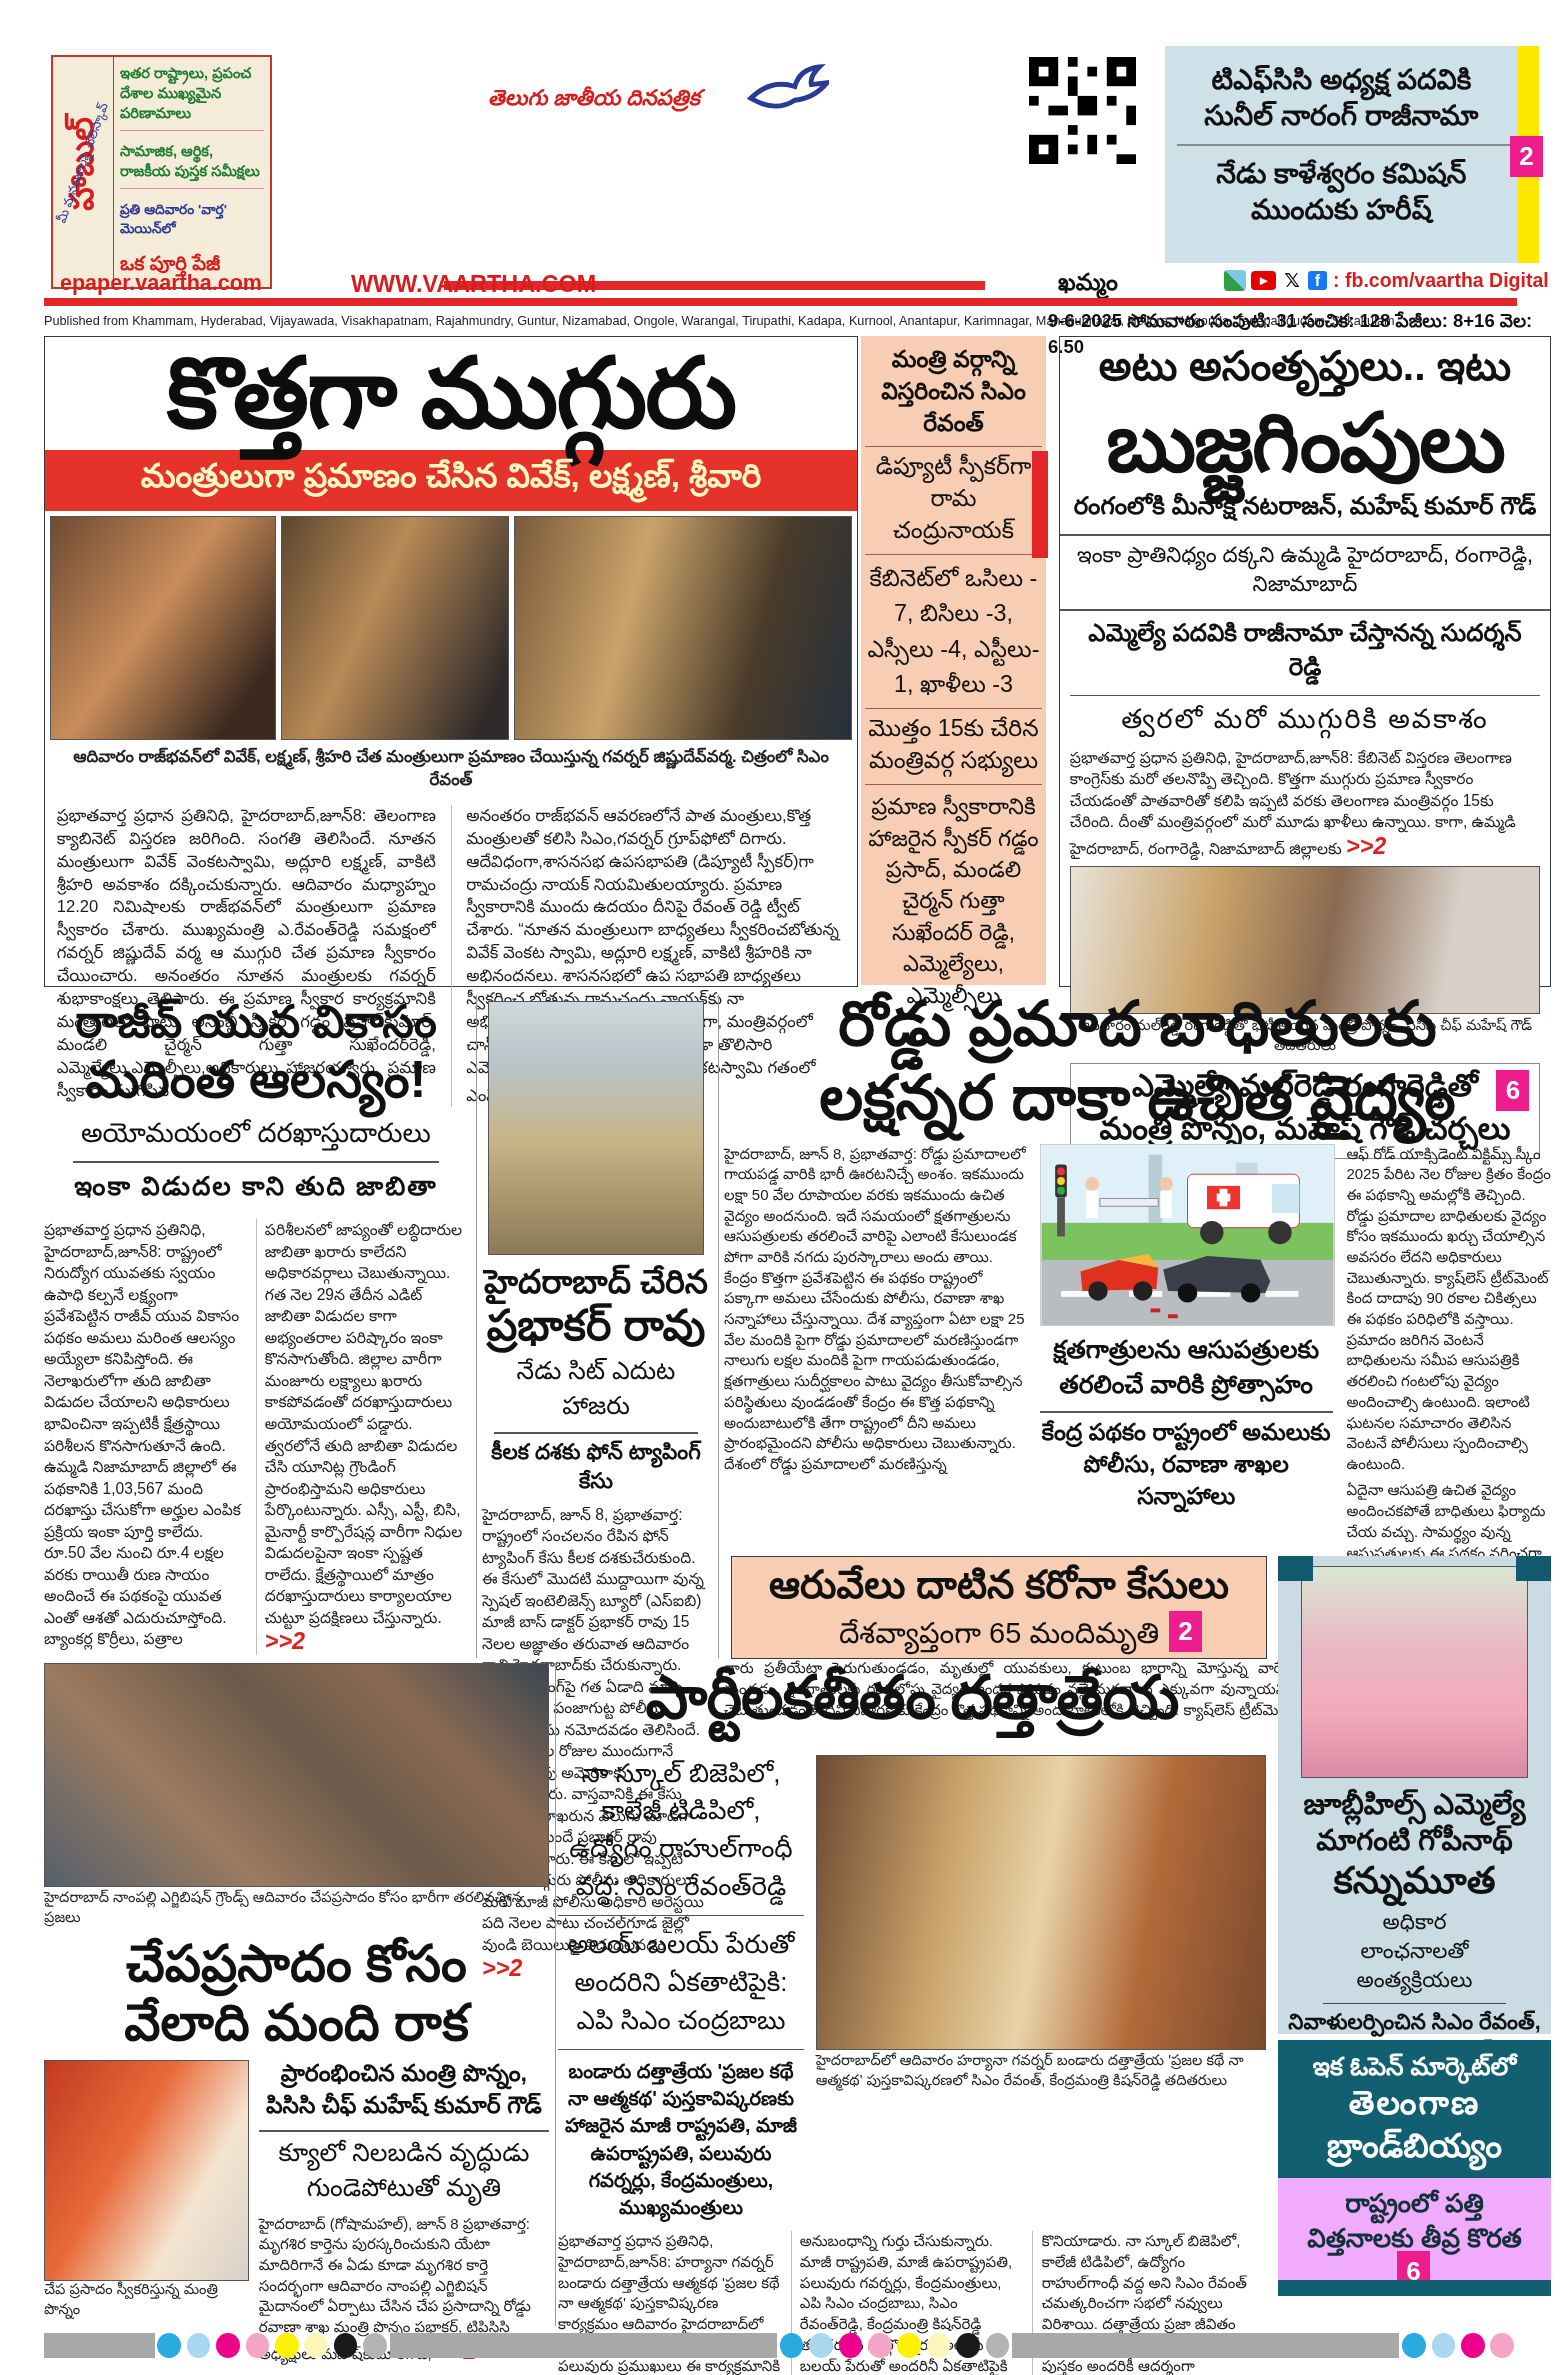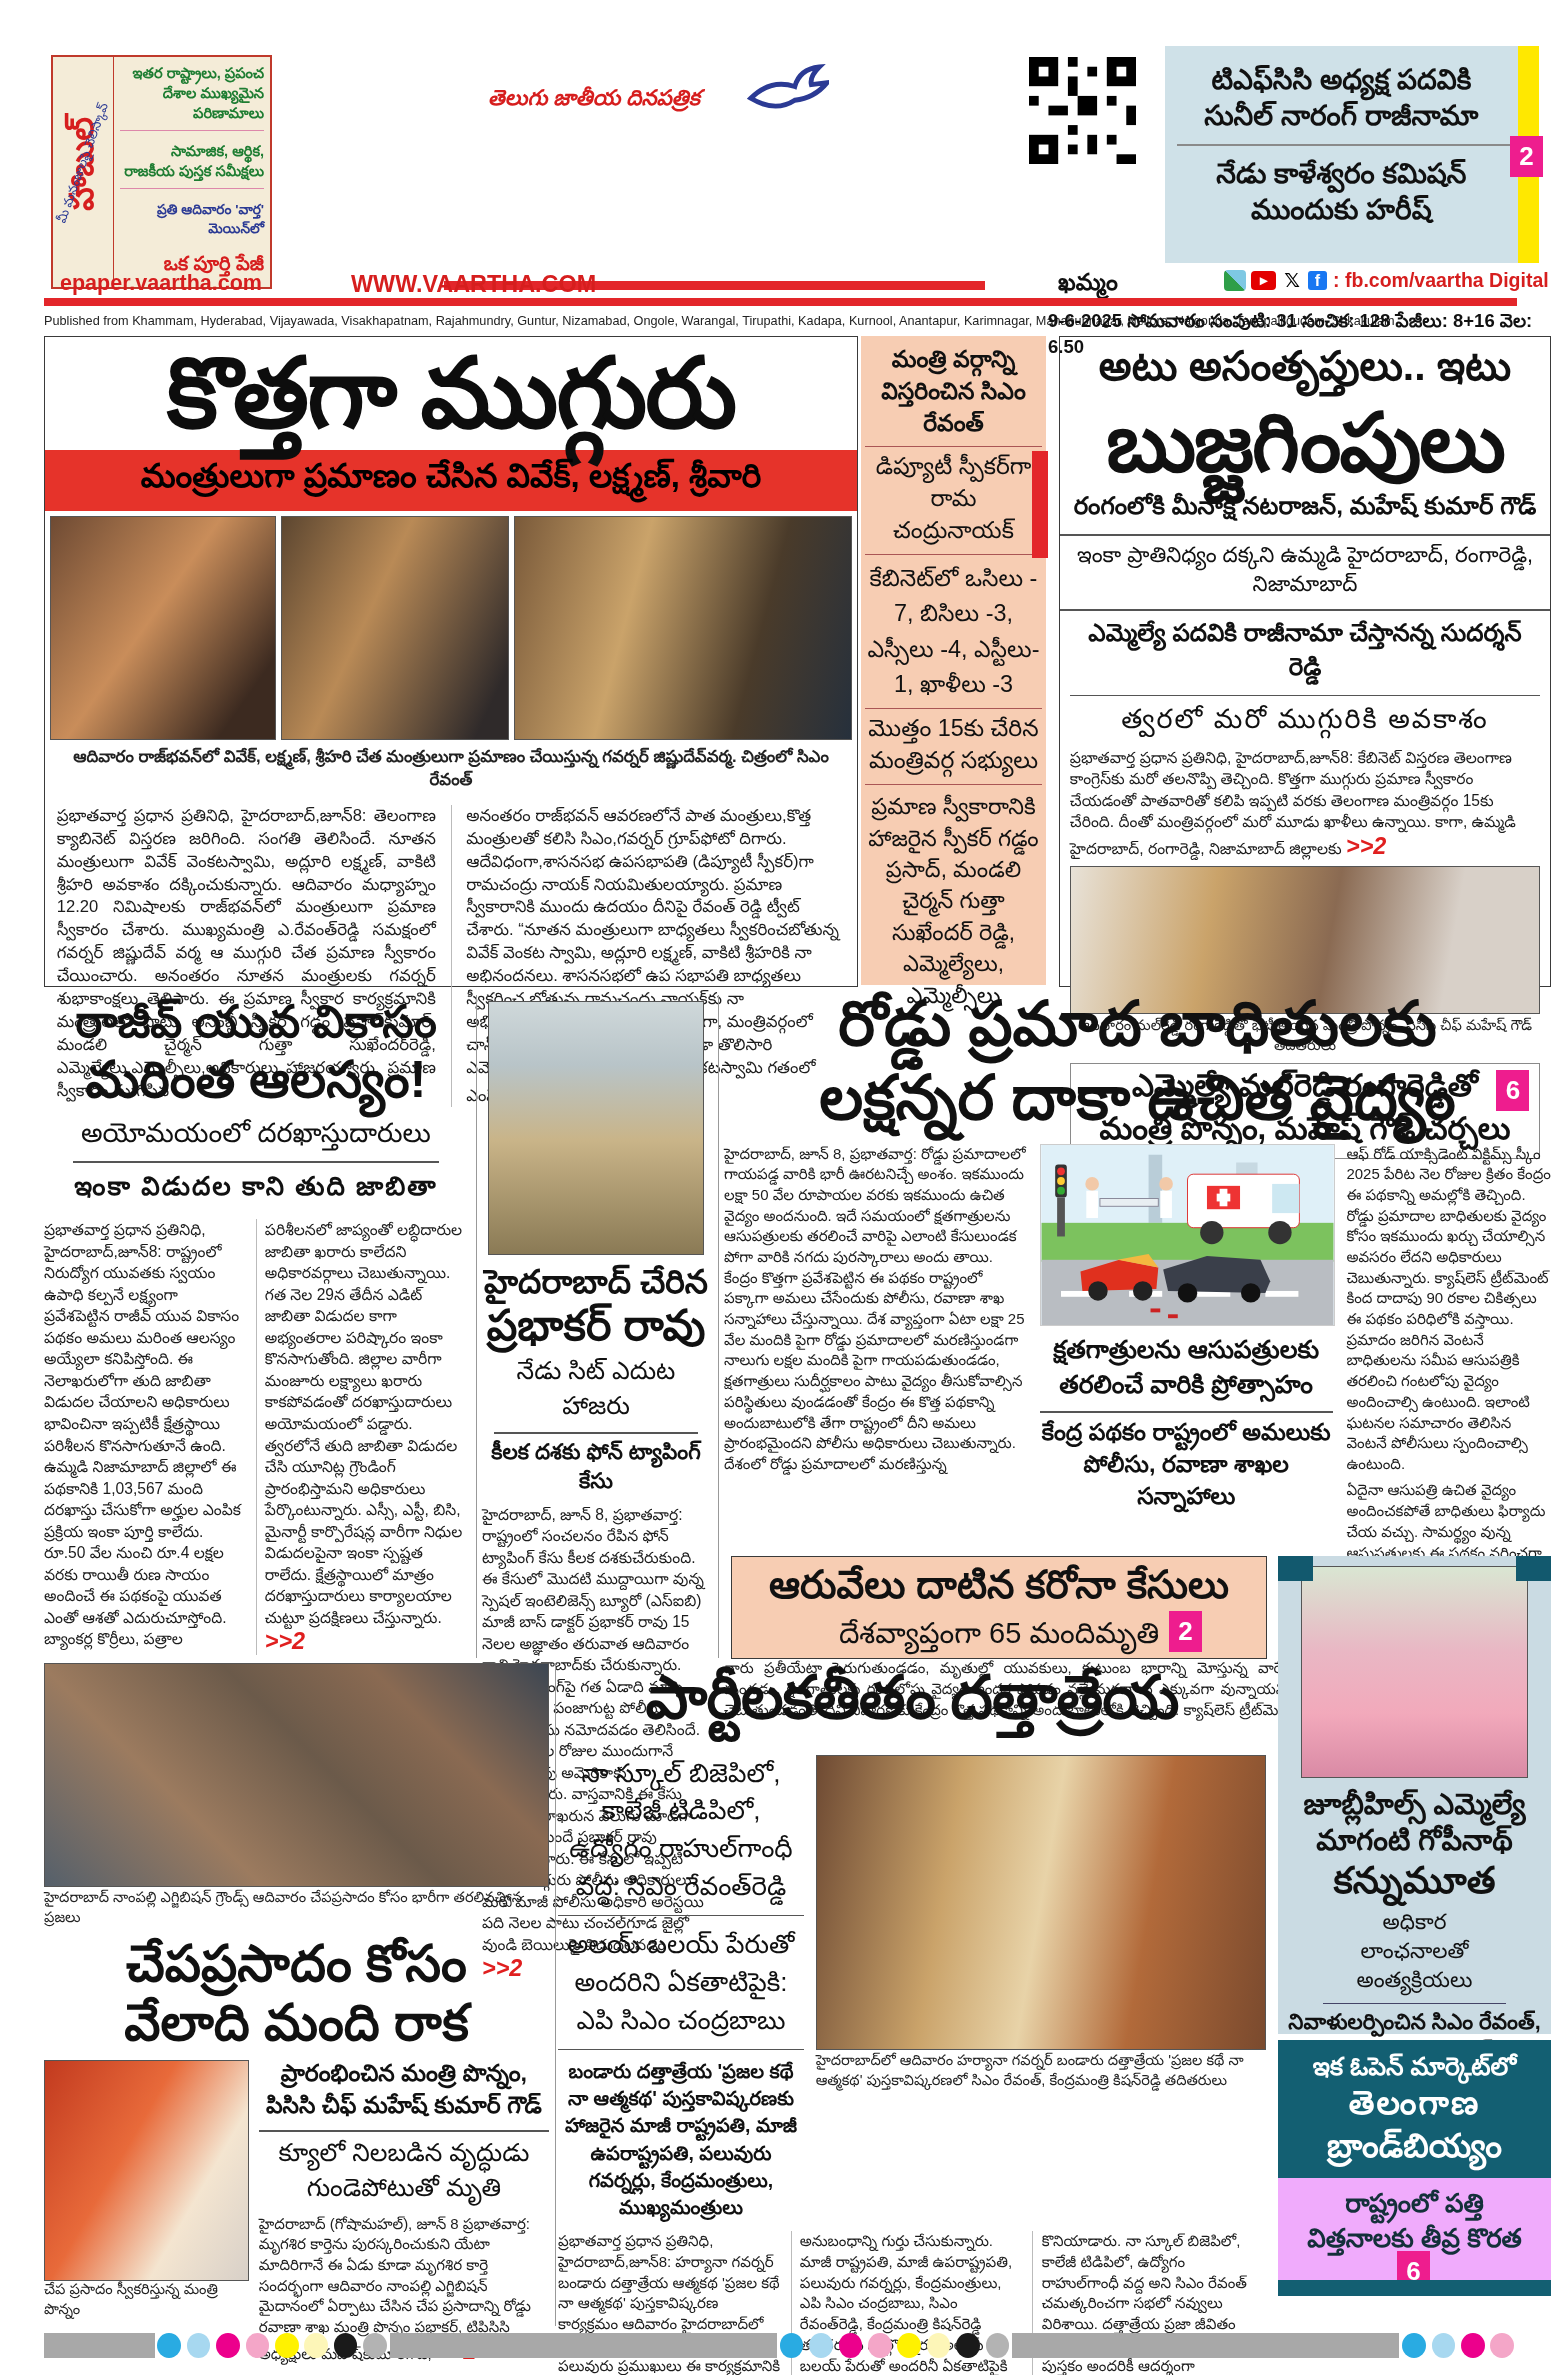--- a/index.html
+++ b/index.html
@@ -31,21 +31,21 @@
 </head>
 <body>
 
 <div class="abs" style="left:0;top:0;width:1560px;height:332px;">
 
   <div class="abs" style="left:51px;top:55px;width:217px;height:230px;border:2px solid #c0392b;background:#f4ecd8;display:flex;">
     <div style="width:60px;border-right:1px solid #c0392b;position:relative;overflow:hidden;">
       <div class="abs bold red" style="left:-60px;top:84px;width:185px;transform:rotate(-90deg);font-size:33px;text-align:center;">హాబుల్</div>
       <div class="abs navy" style="left:-47px;top:98px;width:156px;transform:rotate(-70deg);font-size:12.7px;text-align:center;">మీ మనంజులపై చెలిస్కావ్</div>
     </div>
-    <div style="flex:1;padding:7.8px 5.9px;display:flex;flex-direction:column;justify-content:space-between;text-align:right;">
+    <div style="flex:1;padding:7.8px 5.9px;display:flex;flex-direction:column;justify-content:space-between;text-align:left;">
       <div class="green bold" style="font-size:14.6px;border-bottom:1px solid #d8a;padding-bottom:4.9px;">ఇతర రాష్ట్రాలు, ప్రపంచ దేశాల ముఖ్యమైన పరిణామాలు</div>
       <div class="green bold" style="font-size:14.6px;border-bottom:1px solid #d8a;padding-bottom:4.9px;">సామాజిక, ఆర్థిక, రాజకీయ పుస్తక సమీక్షలు</div>
       <div class="navy bold" style="font-size:13.7px;">ప్రతి ఆదివారం 'వార్త' మెయిన్‌లో</div>
       <div class="red bold" style="font-size:19.5px;">ఒక పూర్తి పేజీ</div>
     </div>
   </div>
 
   <div class="abs red bold" style="left:488px;top:86px;width:224px;font-size:21.5px;font-style:italic;">తెలుగు జాతీయ దినపత్రిక</div>
   <svg class="abs" style="left:741px;top:59px;" width="88" height="59" viewBox="0 0 90 60">
     <path d="M10 40 Q30 20 55 28 Q60 10 80 8 Q70 18 72 26 L88 24 Q75 40 55 42 Q35 55 10 40 Z" fill="none" stroke="#2b3a94" stroke-width="5"></path>
@@ -97,21 +97,21 @@
     <span class="red bold" style="font-size:19.5px;">: fb.com/vaartha Digital</span>
   </div>
 
   <div class="abs" style="left:44px;top:298px;width:1473px;height:7.8px;background:#e3262a;"></div>
   <div class="abs" style="left:44px;top:314px;font-size:12.7px;color:#222;">Published from Khammam, Hyderabad, Vijayawada, Visakhapatnam, Rajahmundry, Guntur, Nizamabad, Ongole, Warangal, Tirupathi, Kadapa, Kurnool, Anantapur, Karimnagar, Mahabubnagar, Nellore, Nalgonda, Tadepalligudem, Srikakulam</div>
   <div class="abs bold" style="left:1048px;top:310px;font-size:18.5px;">9-6-2025 సోమవారం సంపుటి: 31 సంచిక: 128 పేజీలు: 8+16 వెల: 6.50</div>
 </div>
 
 <div class="abs bx" style="left:44px;top:336px;width:812px;height:649px;">
   <div class="bold tc" style="font-size:98px;line-height:1.15;letter-spacing:-2px;color:#0d0d0d;">కొత్తగా ముగ్గురు</div>
-  <div class="tc" style="background:#e6332a;color:#000000;font-weight:bold;font-size:33px;padding:7.8px 0;">
+  <div class="tc" style="background:#e6332a;color:#fef9c3;font-weight:bold;font-size:33px;padding:7.8px 0;">
     <span>మంత్రులుగా ప్రమాణం చేసిన వివేక్, లక్ష్మణ్, శ్రీవారి</span>
   </div>
   <div style="display:flex;gap:4.9px;padding:4.9px;">
     <div class="photo" style="width:224px;height:222px;background:linear-gradient(125deg,#6e4a33,#c98d5a 45%,#3c2a20 85%);"></div>
     <div class="photo" style="width:226px;height:222px;background:linear-gradient(115deg,#5c4630,#b98a56 40%,#2f2a2a 90%);"></div>
     <div class="photo" style="flex:1;height:222px;background:linear-gradient(105deg,#7a5a3a,#caa36a 35%,#4a3b2a 70%,#26303c 100%);"></div>
   </div>
   <div class="tc cap bold" style="padding:2px 7.8px 5.9px;">ఆదివారం రాజ్‌భవన్‌లో వివేక్, లక్ష్మణ్, శ్రీహరి చేత మంత్రులుగా ప్రమాణం చేయిస్తున్న గవర్నర్ జిష్ణుదేవ్‌వర్మ. చిత్రంలో సిఎం రేవంత్</div>
   <div style="display:flex;gap:15.6px;padding:5.9px 11.7px;">
     <div class="body-txt" style="width:50%;">ప్రభాతవార్త ప్రధాన ప్రతినిధి, హైదరాబాద్,జూన్8: తెలంగాణ క్యాబినెట్ విస్తరణ జరిగింది. సంగతి తెలిసిందే. నూతన మంత్రులుగా వివేక్ వెంకటస్వామి, అద్లూరి లక్ష్మణ్, వాకిటి శ్రీహరి అవకాశం దక్కించుకున్నారు. ఆదివారం మధ్యాహ్నం 12.20 నిమిషాలకు రాజ్‌భవన్‌లో మంత్రులుగా ప్రమాణ స్వీకారం చేశారు. ముఖ్యమంత్రి ఎ.రేవంత్‌రెడ్డి సమక్షంలో గవర్నర్ జిష్ణుదేవ్ వర్మ ఆ ముగ్గురి చేత ప్రమాణ స్వీకారం చేయించారు. అనంతరం నూతన మంత్రులకు గవర్నర్ శుభాకాంక్షలు తెలిపారు. ఈ ప్రమాణ స్వీకార కార్యక్రమానికి మంత్రులతో పాటు అసెంబ్లీ స్పీకర్ గడ్డం ప్రసాద్‌కుమార్. మండలి చైర్మన్ గుత్తా సుఖేందర్‌రెడ్డి, ఎమ్మెల్యేలు,ఎమ్మెల్సీలు,అధికారులు హాజరయ్యారు. ప్రమాణ స్వీకారం ముగిసిన</div>

